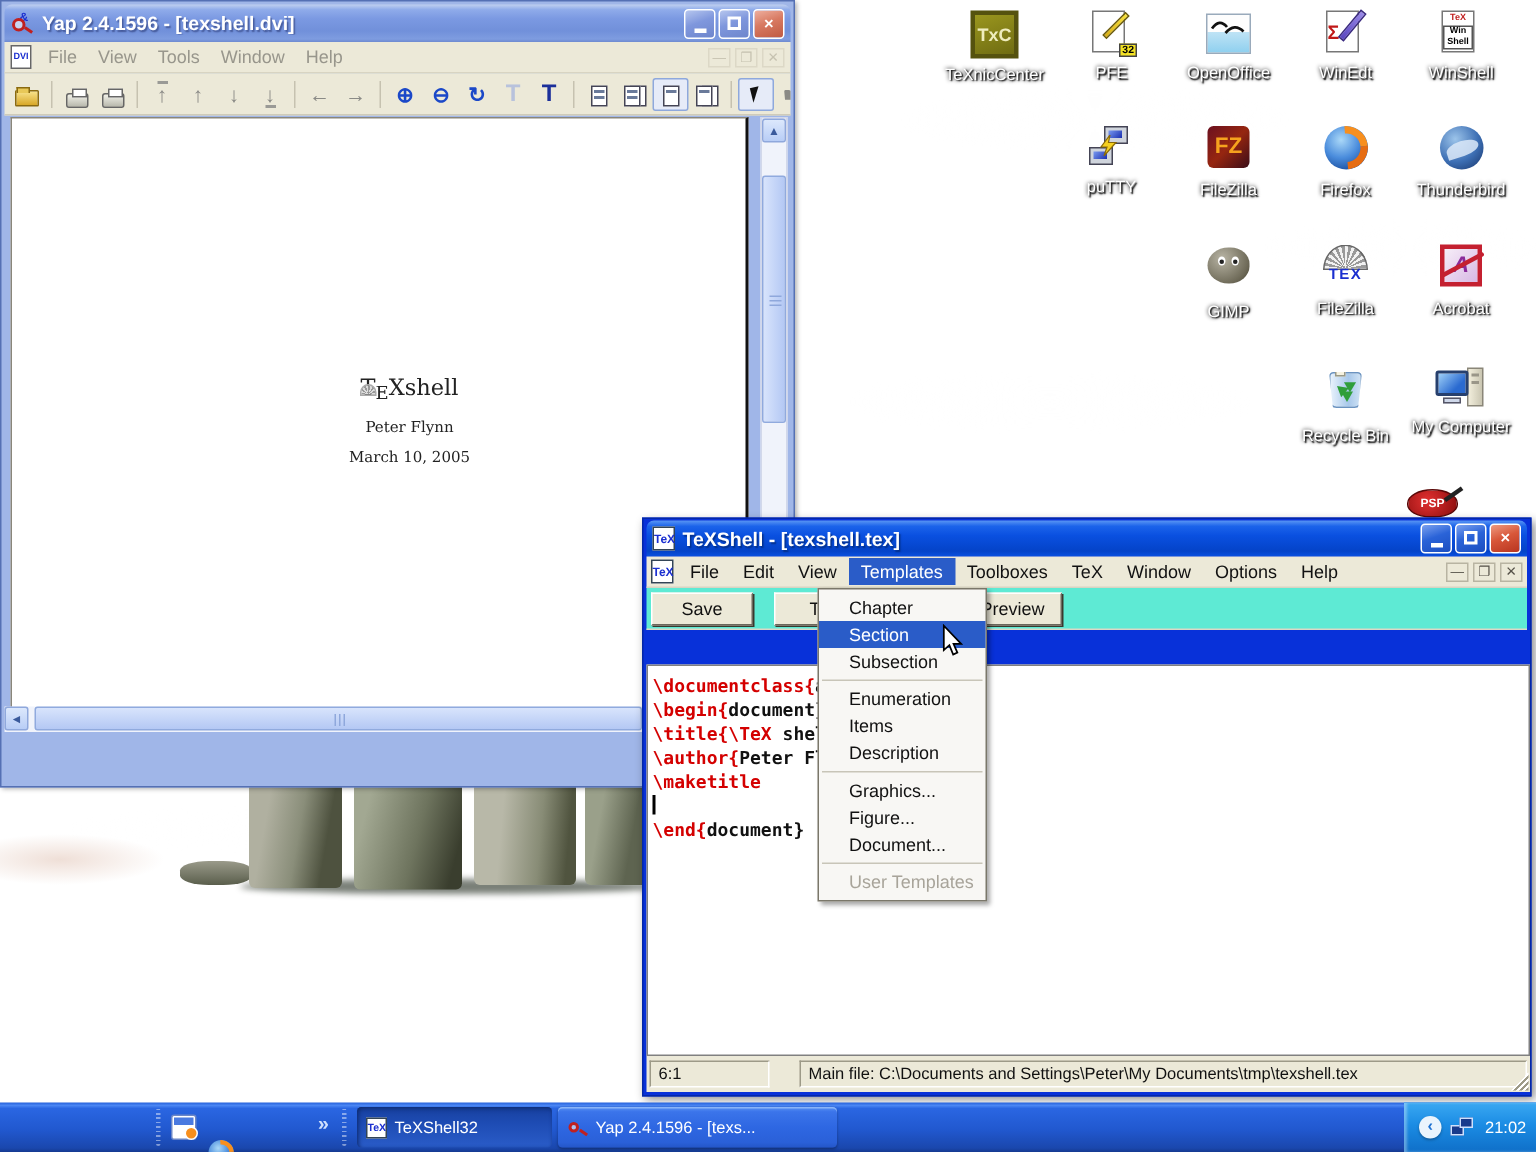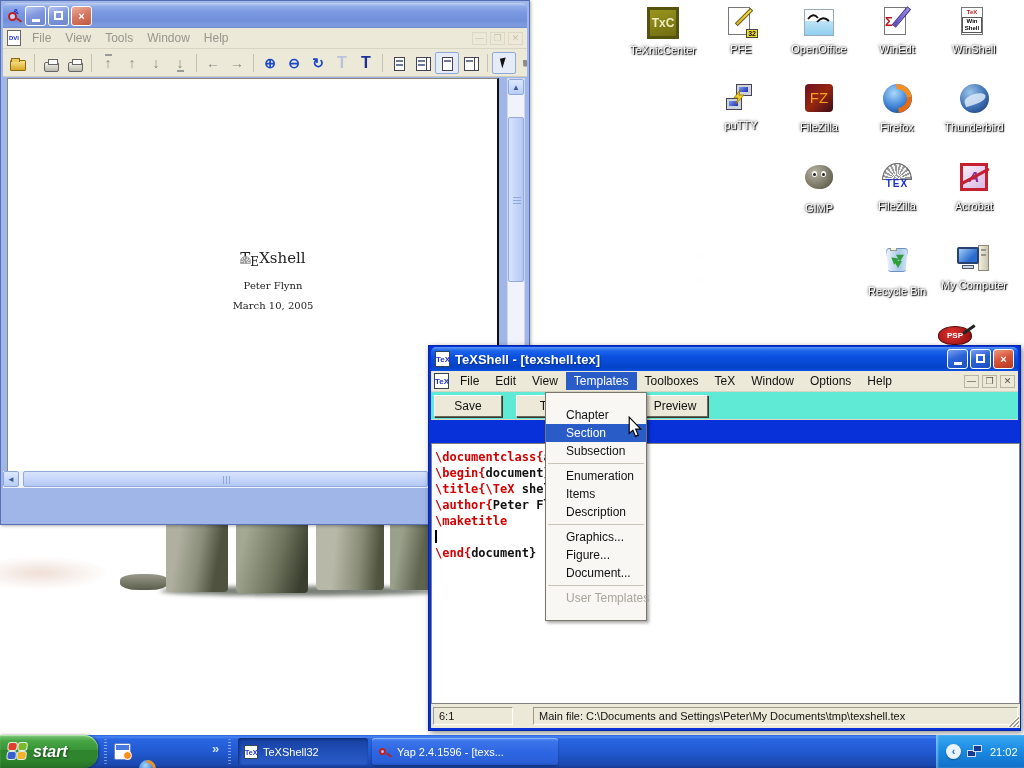--- a/index.html
+++ b/index.html
@@ -28,21 +28,21 @@
   .pencil { position:absolute; width:4px; height:22px; background:linear-gradient(#f8e23c,#d8ae16); border:1px solid #6a5a08; transform:rotate(45deg); left:18px; top:0px; }
   .badge32 { position:absolute; right:0; bottom:2px; background:#f3e224; border:1px solid #444; color:#000; font-size:7px; font-weight:bold; padding:0 1px; }
   .g-oo { position:absolute; left:2px; top:3px; width:30px; height:27px; background:linear-gradient(180deg,#fdfdfd 45%,#bfe3f5 45%,#8fd0ef 100%); border:1px solid #9ab; }
   .g-we-sigma { position:absolute; left:5px; top:8px; color:#c01818; font-weight:bold; font-size:13px; }
   .pen-blue { position:absolute; width:5px; height:24px; background:linear-gradient(#9a8ae8,#5a46c0); border:1px solid #3a2a80; transform:rotate(40deg); left:19px; top:-1px; }
   .g-ws-txt { position:absolute; left:5px; top:3px; width:20px; font-size:6px; line-height:7px; font-weight:bold; text-align:center;}
   .g-ws-txt .tex{color:#c02020}
   .g-ws-txt .box{border:1px solid #555; display:block; margin-top:1px;}
   .mini-pc { position:absolute; width:16px; height:12px; background:#cfd4dc; border:1px solid #445; }
   .mini-pc .scr { position:absolute; inset:2px 3px 3px 2px; background:linear-gradient(135deg,#7a9af0,#1b2fb0); }
-  .g-fz { width:28px; height:28px; margin:2px auto; border-radius:4px; background:linear-gradient(135deg,#6b1020,#962610 50%,#3a0d18); color:#f6a21e; font-weight:normal; font-size:15px; line-height:28px; }
+  .g-fz { width:28px; height:28px; margin:2px auto; border-radius:4px; background:linear-gradient(135deg,#6b1020,#962610 50%,#3a0d18); color:#f6a21e; font-weight:bold; font-size:15px; line-height:28px; }
   .g-ff { width:29px; height:29px; margin:2px auto; border-radius:50%; background:radial-gradient(circle at 38% 32%, #aad8f8 0%, #4a8cdc 45%, #1a4fa0 80%); position:relative; overflow:hidden;}
   .g-ff:after { content:""; position:absolute; inset:0; border-radius:50%; border:5px solid transparent; border-top-color:#f78f1e; border-right-color:#e66c12; transform:rotate(40deg); }
   .g-tb { width:29px; height:29px; margin:2px auto; border-radius:50%; background:radial-gradient(circle at 35% 30%, #9cc4ea 0%, #3d6fb4 55%, #1e3f78 90%); position:relative; overflow:hidden;}
   .g-tb:after { content:""; position:absolute; left:4px; top:10px; width:22px; height:10px; background:#dce9f8; border-radius:50% 50% 50% 0; transform:rotate(-18deg); opacity:.85;}
   .g-gimp { width:28px; height:24px; margin:4px auto 0; border-radius:50% 45% 48% 50%; background:radial-gradient(circle at 35% 30%, #b8b4a4, #6e6a58 70%, #44402f); position:relative; }
   .g-gimp .eye { position:absolute; width:5px; height:6px; background:#fff; border-radius:50%; top:6px; }
   .g-gimp .eye i { position:absolute; left:1px; top:2px; width:3px; height:3px; background:#222; border-radius:50%; display:block;}
   .g-shell { width:30px; height:17px; margin:2px auto 0; border-radius:15px 15px 0 0 / 17px 17px 0 0; border:1px solid #666;
     background:repeating-conic-gradient(from 250deg at 50% 100%, #f2f2f2 0 9deg, #9a9a9a 9deg 18deg); }
   .g-shell-tex { font-size:10px; font-weight:bold; color:#1b2fd0; letter-spacing:1px; margin-top:-2px; text-shadow:1px 1px 0 #fff; }
@@ -142,22 +142,22 @@
   .code-line { height:16px; line-height:16px; white-space:pre; }
   .tex-cmd { color:#d40000; }
   .tex-txt { color:#111; }
   .caret { display:inline-block; width:2px; height:13px; background:#000; vertical-align:-2px; }
   #texshell .statusbar { position:absolute; left:2px; top:358px; width:589px; height:24px; background:#ece9d8; font-size:11px; color:#111; }
   #texshell .statusbar .cell { position:absolute; top:3px; height:18px; border:1px solid; border-color:#9d9a88 #fff #fff #9d9a88; padding:2px 5px; white-space:nowrap; overflow:hidden;}
   .grip-corner { position:absolute; right:1px; bottom:1px; width:12px; height:12px;
     background:linear-gradient(135deg, transparent 50%, #fff 50%, #fff 58%, #9d9a88 58%, #9d9a88 66%, #fff 66%, #fff 74%, #9d9a88 74%, #9d9a88 82%, #fff 82%, #fff 90%, #9d9a88 90%); }
 
   
-  #tpl-menu { position:absolute; left:545px; top:392px; width:102px; z-index:30; background:#f8f7f4;
-    border:1px solid #7a776a; box-shadow:2px 2px 3px rgba(0,0,0,.35); padding:13px 0; }
+  #tpl-menu { position:absolute; left:545px; top:392px; width:113px; z-index:30; background:#f8f7f4;
+    border:1px solid #7a776a; box-shadow:2px 2px 3px rgba(0,0,0,.35); padding:3px 0; }
   #tpl-menu .item { height:18px; line-height:18px; font-size:12px; color:#111; padding-left:20px; white-space:nowrap; }
   #tpl-menu .item.sel { background:#2a5cc8; color:#fff; }
   #tpl-menu .item.dis { color:#a8a49a; }
   #tpl-menu .sep { height:1px; background:#c8c5b8; margin:3px 2px; }
 
   
   #cursor { position:absolute; left:627px; top:416px; z-index:35; }
 
   
   #taskbar { position:absolute; left:0; top:735px; width:1024px; height:33px; z-index:40;
@@ -338,20 +338,21 @@
   <div class="brush"></div>
 </div>
 
 <div class="win" id="yap">
   <div class="titlebar">
     <div class="yap-logo">
       <span class="spark">&amp;</span>
       <div class="lens"></div>
       <div class="handle"></div>
     </div>
+    <div class="t">Yap 2.4.1596 - [texshell.dvi]</div>
     <div class="tbtn min blue-btn-dim">
         <i></i>
       </div>
     <div class="tbtn max blue-btn-dim">
         <i></i>
       </div>
     <div class="tbtn red-btn-dim">×</div>
   </div>
   <div class="menubar">
     <div class="dvi-icon">DVI</div>
@@ -486,29 +487,20 @@
   <div class="item dis">User Templates</div>
 </div>
 
 <div id="cursor">
   <svg width="16" height="22" viewBox="0 0 12 19">
     <polygon points="1,1 1,15 4.2,12.2 6.4,17.6 8.8,16.5 6.6,11.4 11,11.4" fill="#fff" stroke="#000" stroke-width="1"></polygon>
   </svg>
 </div>
 
 <div id="taskbar">
-  <div id="start">
-    <div class="flag">
-      <i style="left:0;top:0;background:#e23e2c;"></i>
-      <i style="left:10px;top:0;background:#7db72c;"></i>
-      <i style="left:0;top:9px;background:#365fd2;"></i>
-      <i style="left:10px;top:9px;background:#f1b32a;"></i>
-    </div>
-    <div class="label">start</div>
-  </div>
   <div class="ql-sep" style="left:104px;"></div>
   <div class="ql-icon ql-oe" style="left:114px;"></div>
   <div class="ql-icon ql-ff" style="left:139px;"></div>
 
   <div class="ql-chev" style="left:212px;">»</div>
   <div class="ql-sep" style="left:228px;"></div>
 
   <div class="taskbtn down" style="left:238px;width:130px;">
     <div class="ic texdoc-icon" style="width:14px;height:14px;font-size:7px;line-height:13px;">TeX</div>
     <span>TeXShell32</span>

